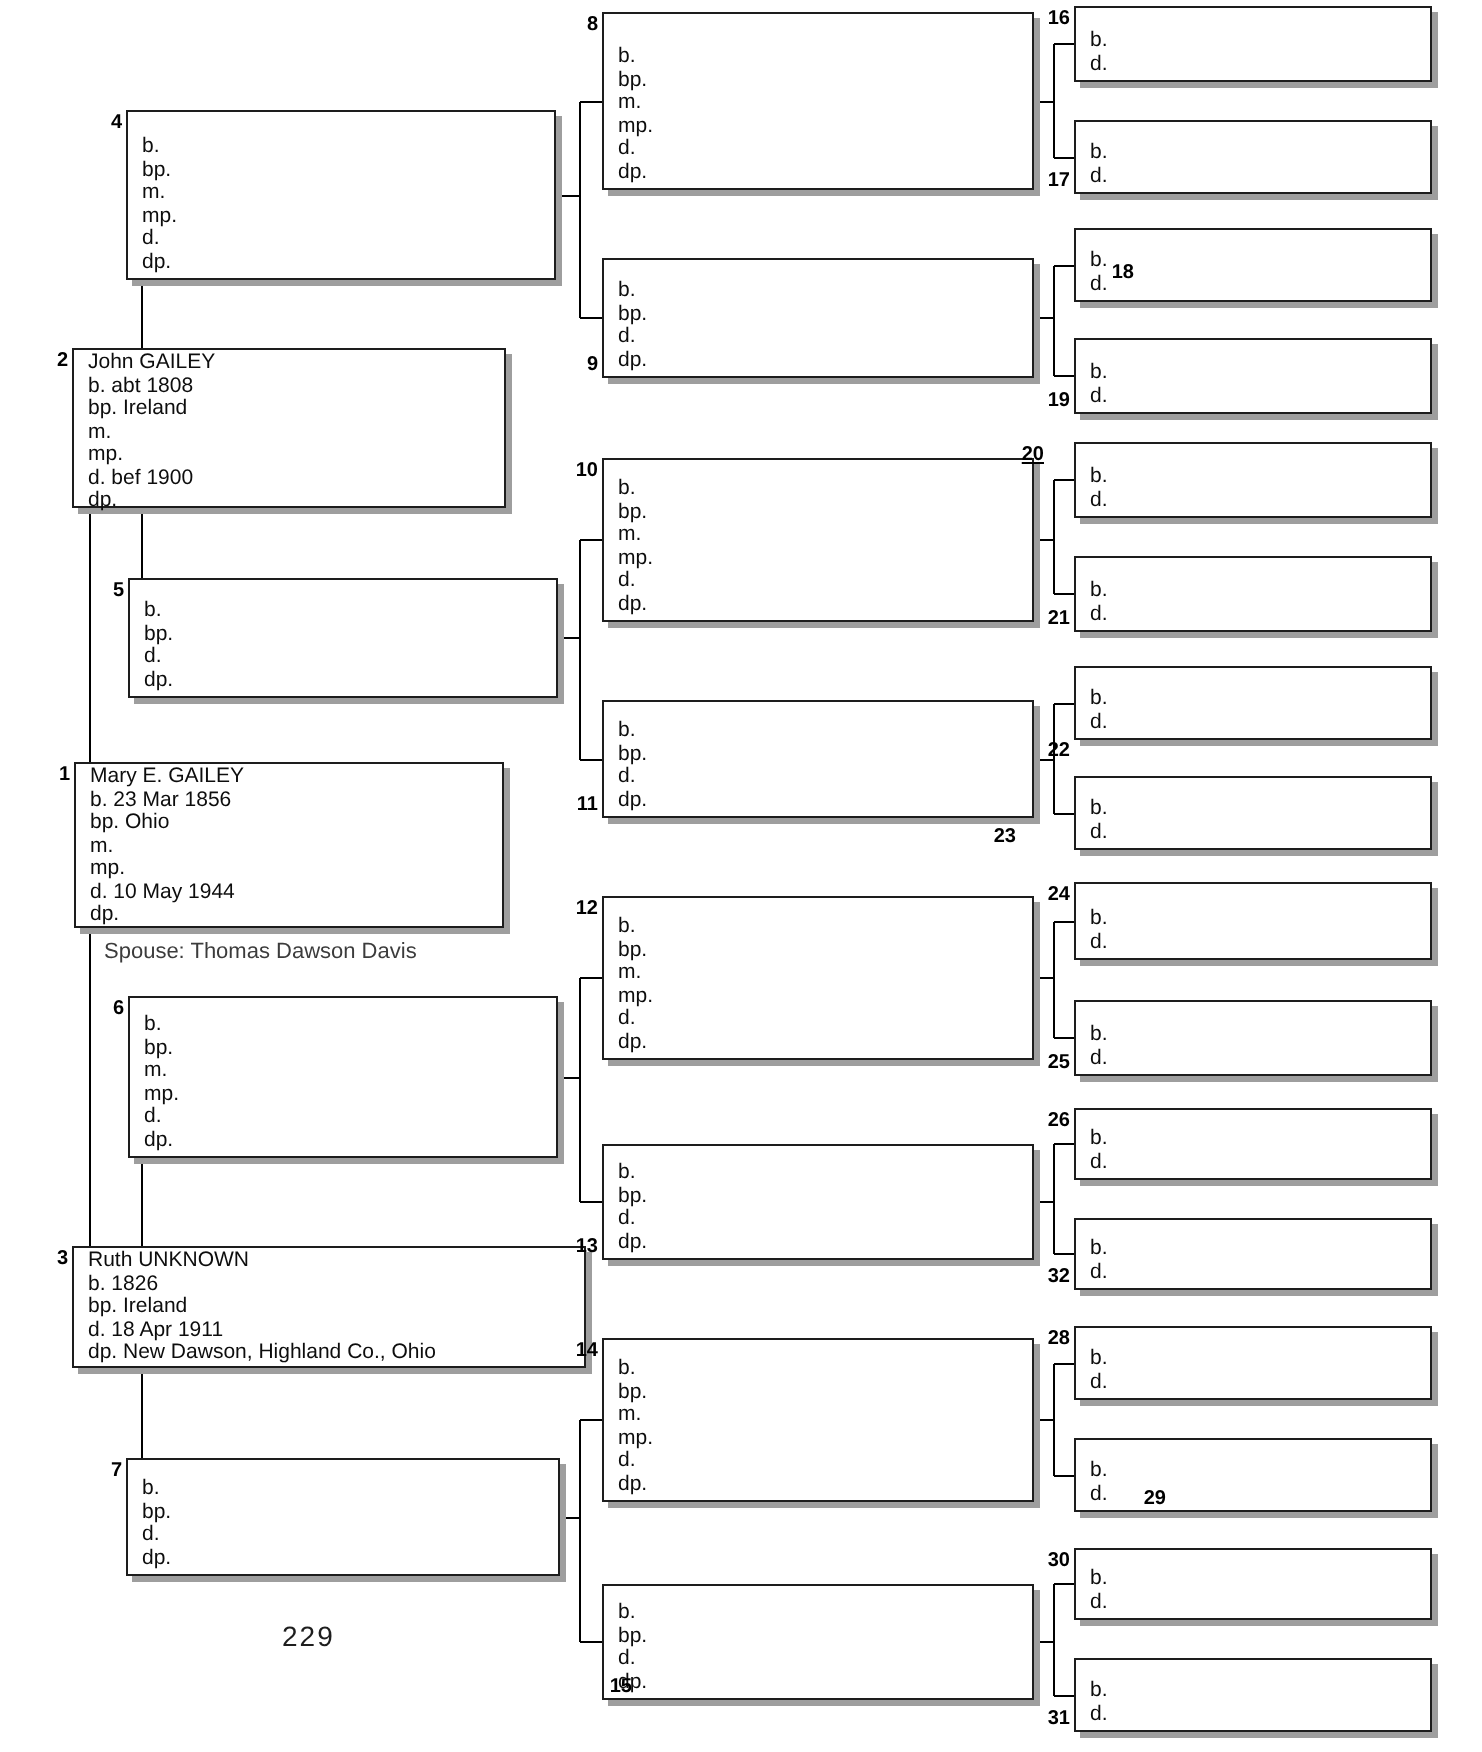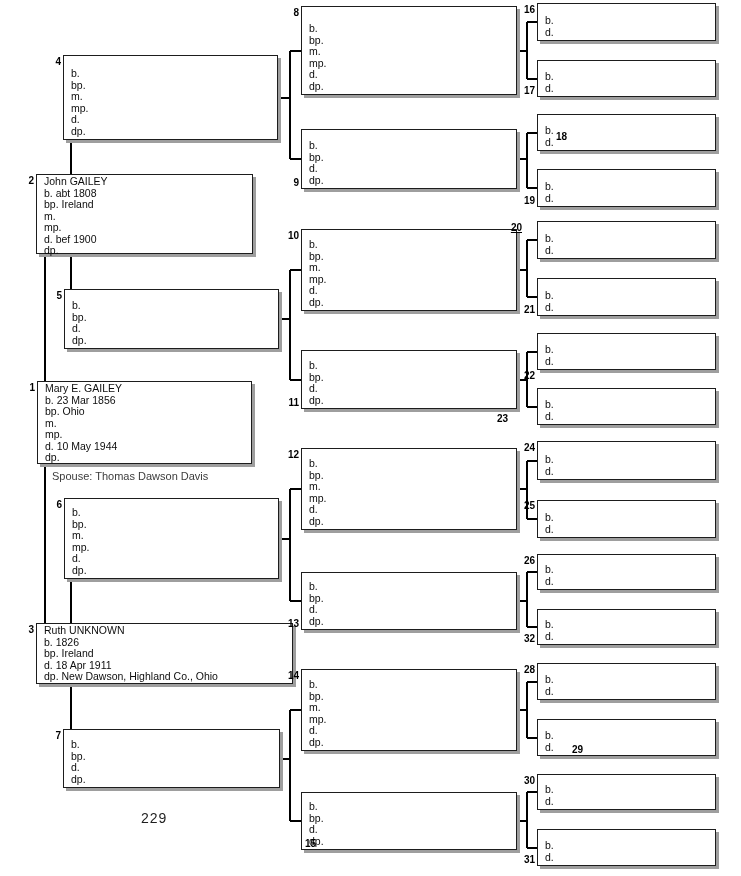--- a/index.html
+++ b/index.html
@@ -291,21 +291,21 @@
           <div>d.</div>
         </div>
       </div>
       <div class="num" style="left: 521px; top: 442px;">24</div>
       <div class="box" style="left: 537px; top: 500px; width: 179px; height: 38px;">
         <div class="txt">
           <div>b.</div>
           <div>d.</div>
         </div>
       </div>
-      <div class="num" style="left: 521px; top: 500px;">25</div>
+      <div class="num" style="left: 521px; top: 526px;">25</div>
       <div class="box" style="left: 537px; top: 554px; width: 179px; height: 36px;">
         <div class="txt">
           <div>b.</div>
           <div>d.</div>
         </div>
       </div>
       <div class="num" style="left: 521px; top: 555px;">26</div>
       <div class="box" style="left: 537px; top: 609px; width: 179px; height: 36px;">
         <div class="txt">
           <div>b.</div>

